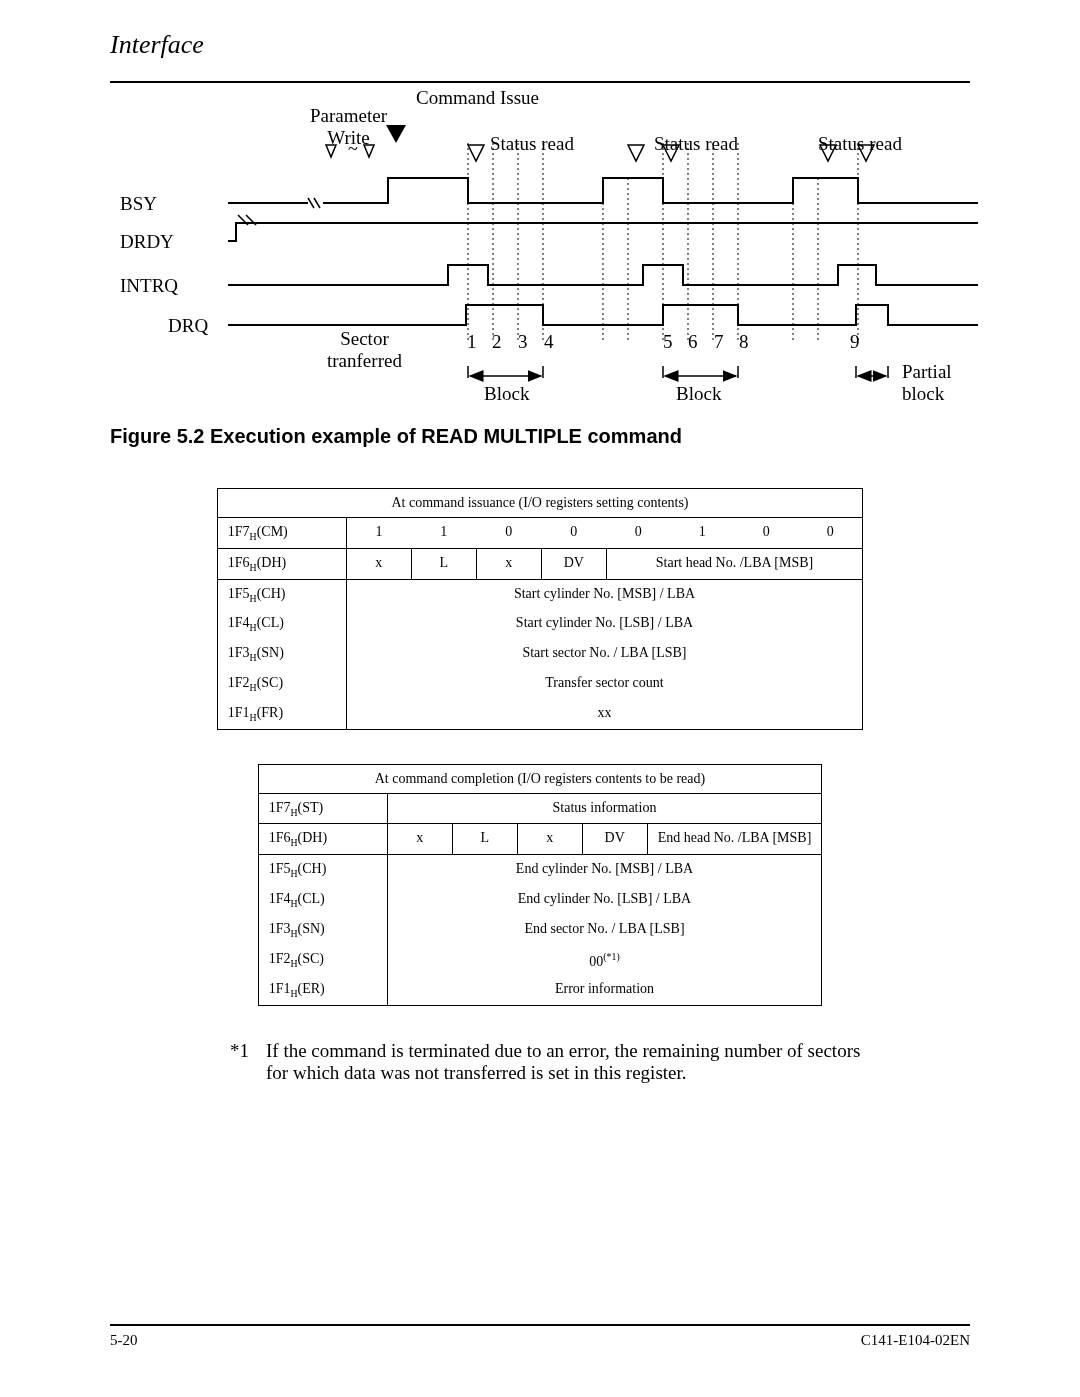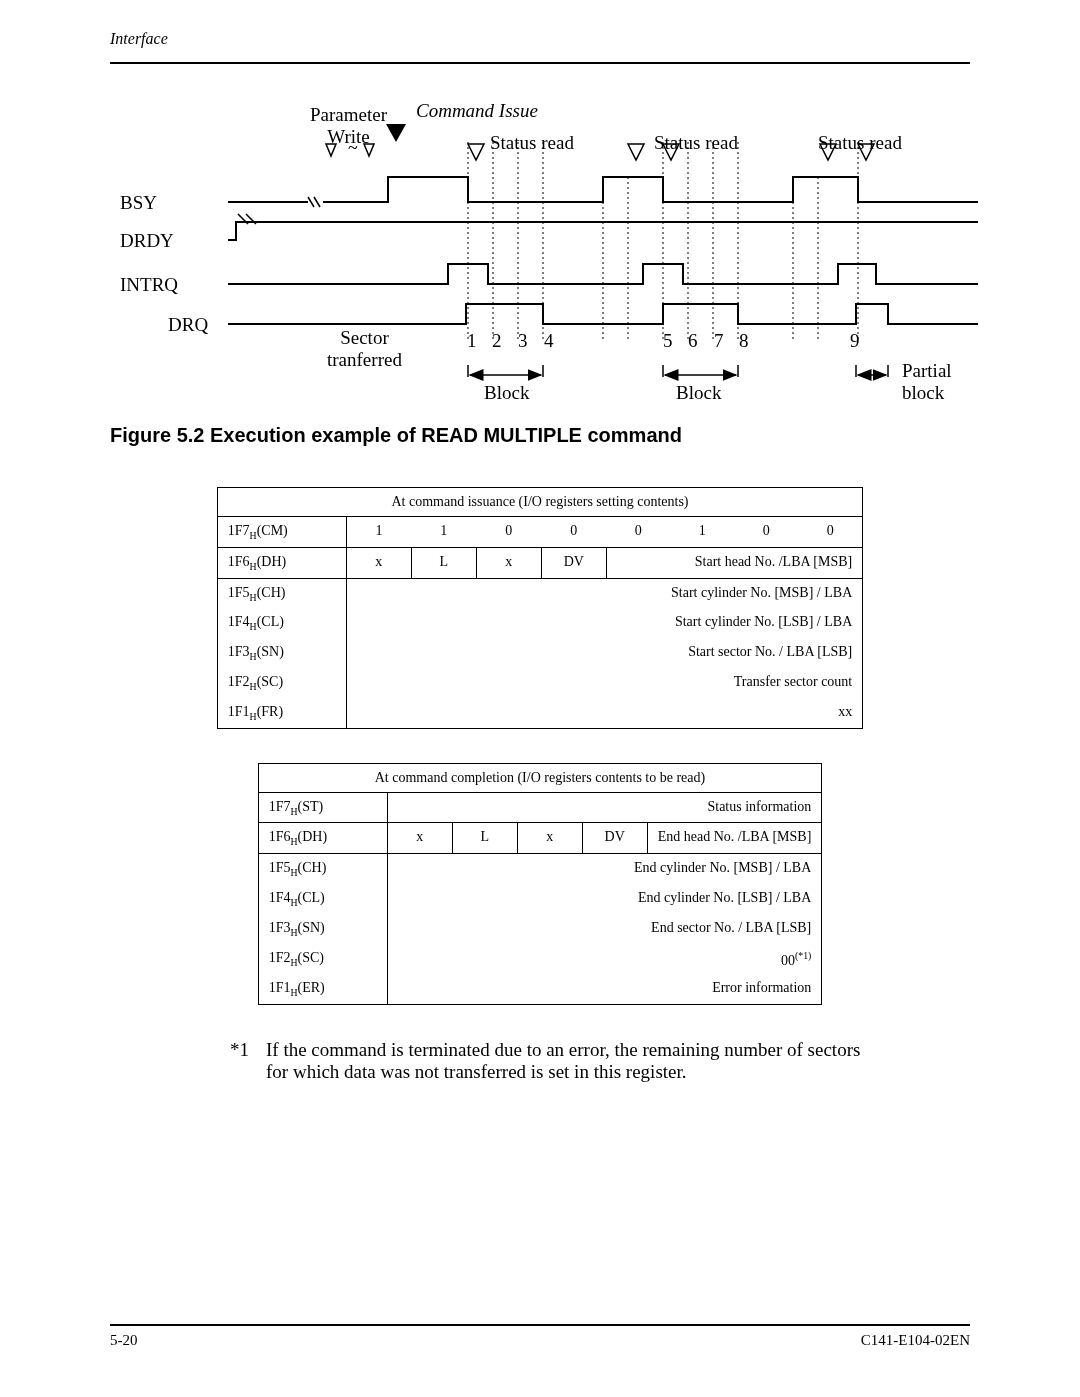--- a/index.html
+++ b/index.html
@@ -11,24 +11,23 @@
   }
   .page {
     width: 1080px;
     height: 1397px;
     position: relative;
     box-sizing: border-box;
     padding: 30px 110px 40px 110px;
   }
   .running-head {
     font-style: italic;
-    font-size: 16px;
+    font-size: 26px;
     border-bottom: 2px solid #000;
-    padding-bottom: 14px;
-    margin-bottom: 18px;
+    padding-bottom: 21px;
   }
   .figure-wrap {
     position: relative;
     height: 320px;
     margin-left: 10px;
     margin-bottom: 22px;
   }
   .figure-wrap .signal-label {
     position: absolute;
     font-size: 19px;
@@ -65,21 +64,21 @@
     text-align: center;
   }
   table.regtable td.reg {
     width: 108px;
   }
   table.regtable td.bit {
     width: 44px;
     text-align: center;
   }
   table.regtable td.wide {
-    text-align: right;
+    text-align: center;
   }
   table.regtable td.noright { border-right: none; }
   table.regtable td.noleft  { border-left: none; }
   table.regtable td.notop   { border-top: none; }
   table.regtable td.nobottom{ border-bottom: none; }
   sub { font-size: 0.7em; }
   sup { font-size: 0.7em; }
   .footnote {
     font-size: 19px;
     margin: 0 100px 0 120px;
@@ -193,21 +192,21 @@
         <line x1="530" y1="295" x2="530" y2="283"></line>
         <line x1="457" y1="293" x2="528" y2="293" marker-start="url(#arrL)" marker-end="url(#arrR)"></line>
         <line x1="648" y1="295" x2="648" y2="283"></line>
         <line x1="680" y1="295" x2="680" y2="283"></line>
         <line x1="650" y1="293" x2="678" y2="293" marker-start="url(#arrL)" marker-end="url(#arrR)"></line>
       </g>
     </svg>
 
     <div class="top-label" style="left:190px; top:22px; white-space:pre; text-align:center;">Parameter
 Write</div>
-    <div class="top-label" style="left:296px; top:18px;font-style:italic;">Command Issue</div>
+    <div class="top-label" style="left:296px; top:4px;">Command Issue</div>
     <div class="top-label" style="left:370px; top:50px;">Status read</div>
     <div class="top-label" style="left:534px; top:50px;">Status read</div>
     <div class="top-label" style="left:698px; top:50px;">Status read</div>
 
     <div class="top-label" style="left:207px; top:245px; white-space:pre; text-align:center;">Sector
 tranferred</div>
 
     <div class="top-label" style="left:347px; top:248px;">1</div>
     <div class="top-label" style="left:372px; top:248px;">2</div>
     <div class="top-label" style="left:398px; top:248px;">3</div>

